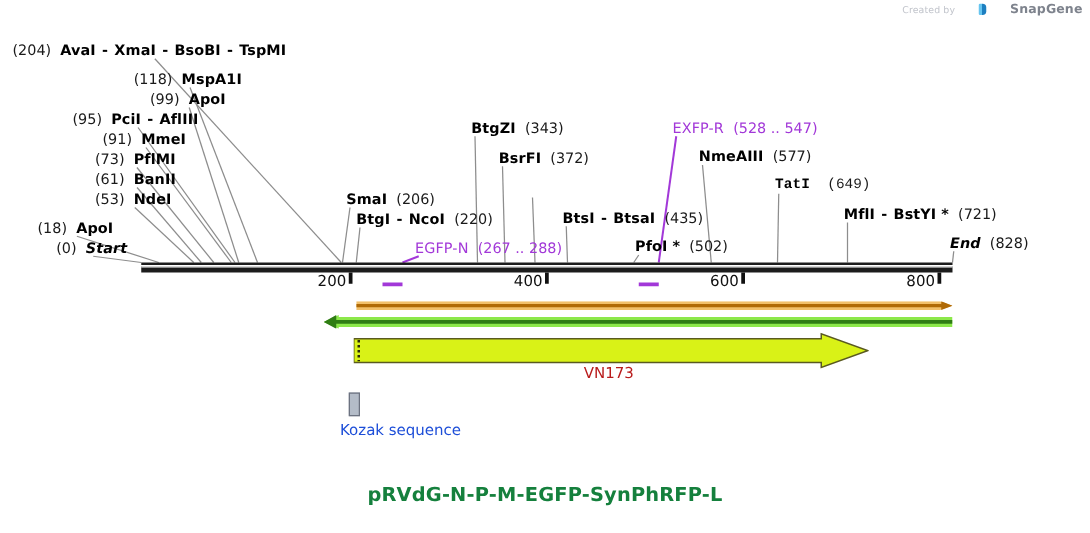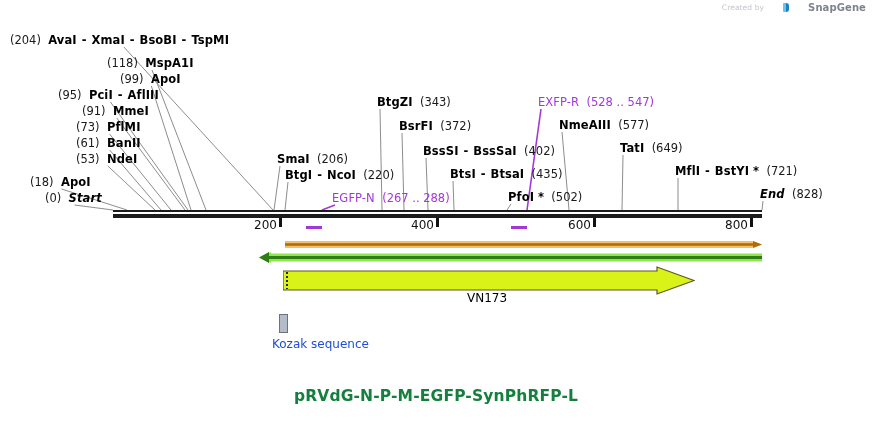--- a/index.html
+++ b/index.html
@@ -113,21 +113,21 @@
     width: 503px; height: 11px;
   }
   .feat-yellow {
     position: absolute;
     left: 283px; top: 266px;
     width: 412px; height: 29px;
   }
   .feat-label {
     position: absolute;
     font-size: 12px;
-    color: #000000;
+    color: #b91c1c;
     white-space: nowrap;
   }
 
   
   .kozak-box {
     position: absolute;
     left: 279px; top: 314px;
     width: 9px; height: 19px;
     background: #b4bcc8;
     border: 1px solid #6c7280;
@@ -207,26 +207,25 @@
       <div class="enz-row" style="left: 76px; top: 121px;"><span class="enz-pos">(73)</span>&nbsp;&nbsp;<span class="enz-name">PflMI</span></div>
       <div class="enz-row" style="left: 76px; top: 137px;"><span class="enz-pos">(61)</span>&nbsp;&nbsp;<span class="enz-name">BanII</span></div>
       <div class="enz-row" style="left: 76px; top: 153px;"><span class="enz-pos">(53)</span>&nbsp;&nbsp;<span class="enz-name">NdeI</span></div>
       <div class="enz-row" style="left: 30px; top: 176px;"><span class="enz-pos">(18)</span>&nbsp;&nbsp;<span class="enz-name">ApoI</span></div>
       <div class="enz-row" style="left: 45px; top: 192px;"><span class="enz-pos">(0)</span>&nbsp;&nbsp;<span class="enz-name italic">Start</span></div>
       <div class="enz-row" style="left: 277px; top: 153px;"><span class="enz-name">SmaI</span>&nbsp;&nbsp;<span class="enz-pos">(206)</span></div>
       <div class="enz-row" style="left: 285px; top: 169px;"><span class="enz-name">BtgI</span><span class="sep">&nbsp;-&nbsp;</span><span class="enz-name">NcoI</span>&nbsp;&nbsp;<span class="enz-pos">(220)</span></div>
       <div class="enz-row primer" style="left: 332px; top: 192px;"><span class="enz-name">EGFP-N</span>&nbsp;&nbsp;<span class="enz-pos">(267 .. 288)</span></div>
       <div class="enz-row" style="left: 377px; top: 96px;"><span class="enz-name">BtgZI</span>&nbsp;&nbsp;<span class="enz-pos">(343)</span></div>
       <div class="enz-row" style="left: 399px; top: 120px;"><span class="enz-name">BsrFI</span>&nbsp;&nbsp;<span class="enz-pos">(372)</span></div>
-      <div class="enz-row" style="left: 423px; top: 145px;"><span class="enz-name">BssSI</span><span class="sep">&nbsp;-&nbsp;</span><span class="enz-name">BssSaI</span>&nbsp;&nbsp;<span class="enz-pos">(402)</span></div>
       <div class="enz-row" style="left: 450px; top: 168px;"><span class="enz-name">BtsI</span><span class="sep">&nbsp;-&nbsp;</span><span class="enz-name">BtsaI</span>&nbsp;&nbsp;<span class="enz-pos">(435)</span></div>
       <div class="enz-row" style="left: 508px; top: 191px;"><span class="enz-name">PfoI</span><span class="star">&nbsp;*</span>&nbsp;&nbsp;<span class="enz-pos">(502)</span></div>
       <div class="enz-row primer" style="left: 538px; top: 96px;"><span class="enz-name">EXFP-R</span>&nbsp;&nbsp;<span class="enz-pos">(528 .. 547)</span></div>
       <div class="enz-row" style="left: 559px; top: 119px;"><span class="enz-name">NmeAIII</span>&nbsp;&nbsp;<span class="enz-pos">(577)</span></div>
-      <div class="enz-row" style="left: 620px; top: 142px;"><span class="enz-name">TatI</span>&nbsp;&nbsp;<span class="enz-pos">(649)</span></div>
+      <div class="enz-row" style="left: 620px; top: 142px; font-family: Liberation Mono, monospace;"><span class="enz-name">TatI</span>&nbsp;&nbsp;<span class="enz-pos">(649)</span></div>
       <div class="enz-row" style="left: 675px; top: 165px;"><span class="enz-name">MflI</span><span class="sep">&nbsp;-&nbsp;</span><span class="enz-name">BstYI</span><span class="star">&nbsp;*</span>&nbsp;&nbsp;<span class="enz-pos">(721)</span></div>
       <div class="enz-row" style="left: 760px; top: 188px;"><span class="enz-name italic">End</span>&nbsp;&nbsp;<span class="enz-pos">(828)</span></div>
     </div>
 
   <div class="backbone-top"></div>
   <div class="backbone"></div>
 
   <div class="ruler" id="ruler">
       <div class="ruler-tick" style="left: 279px;"></div>
       <div class="ruler-num" style="left: 279px;">200</div>

